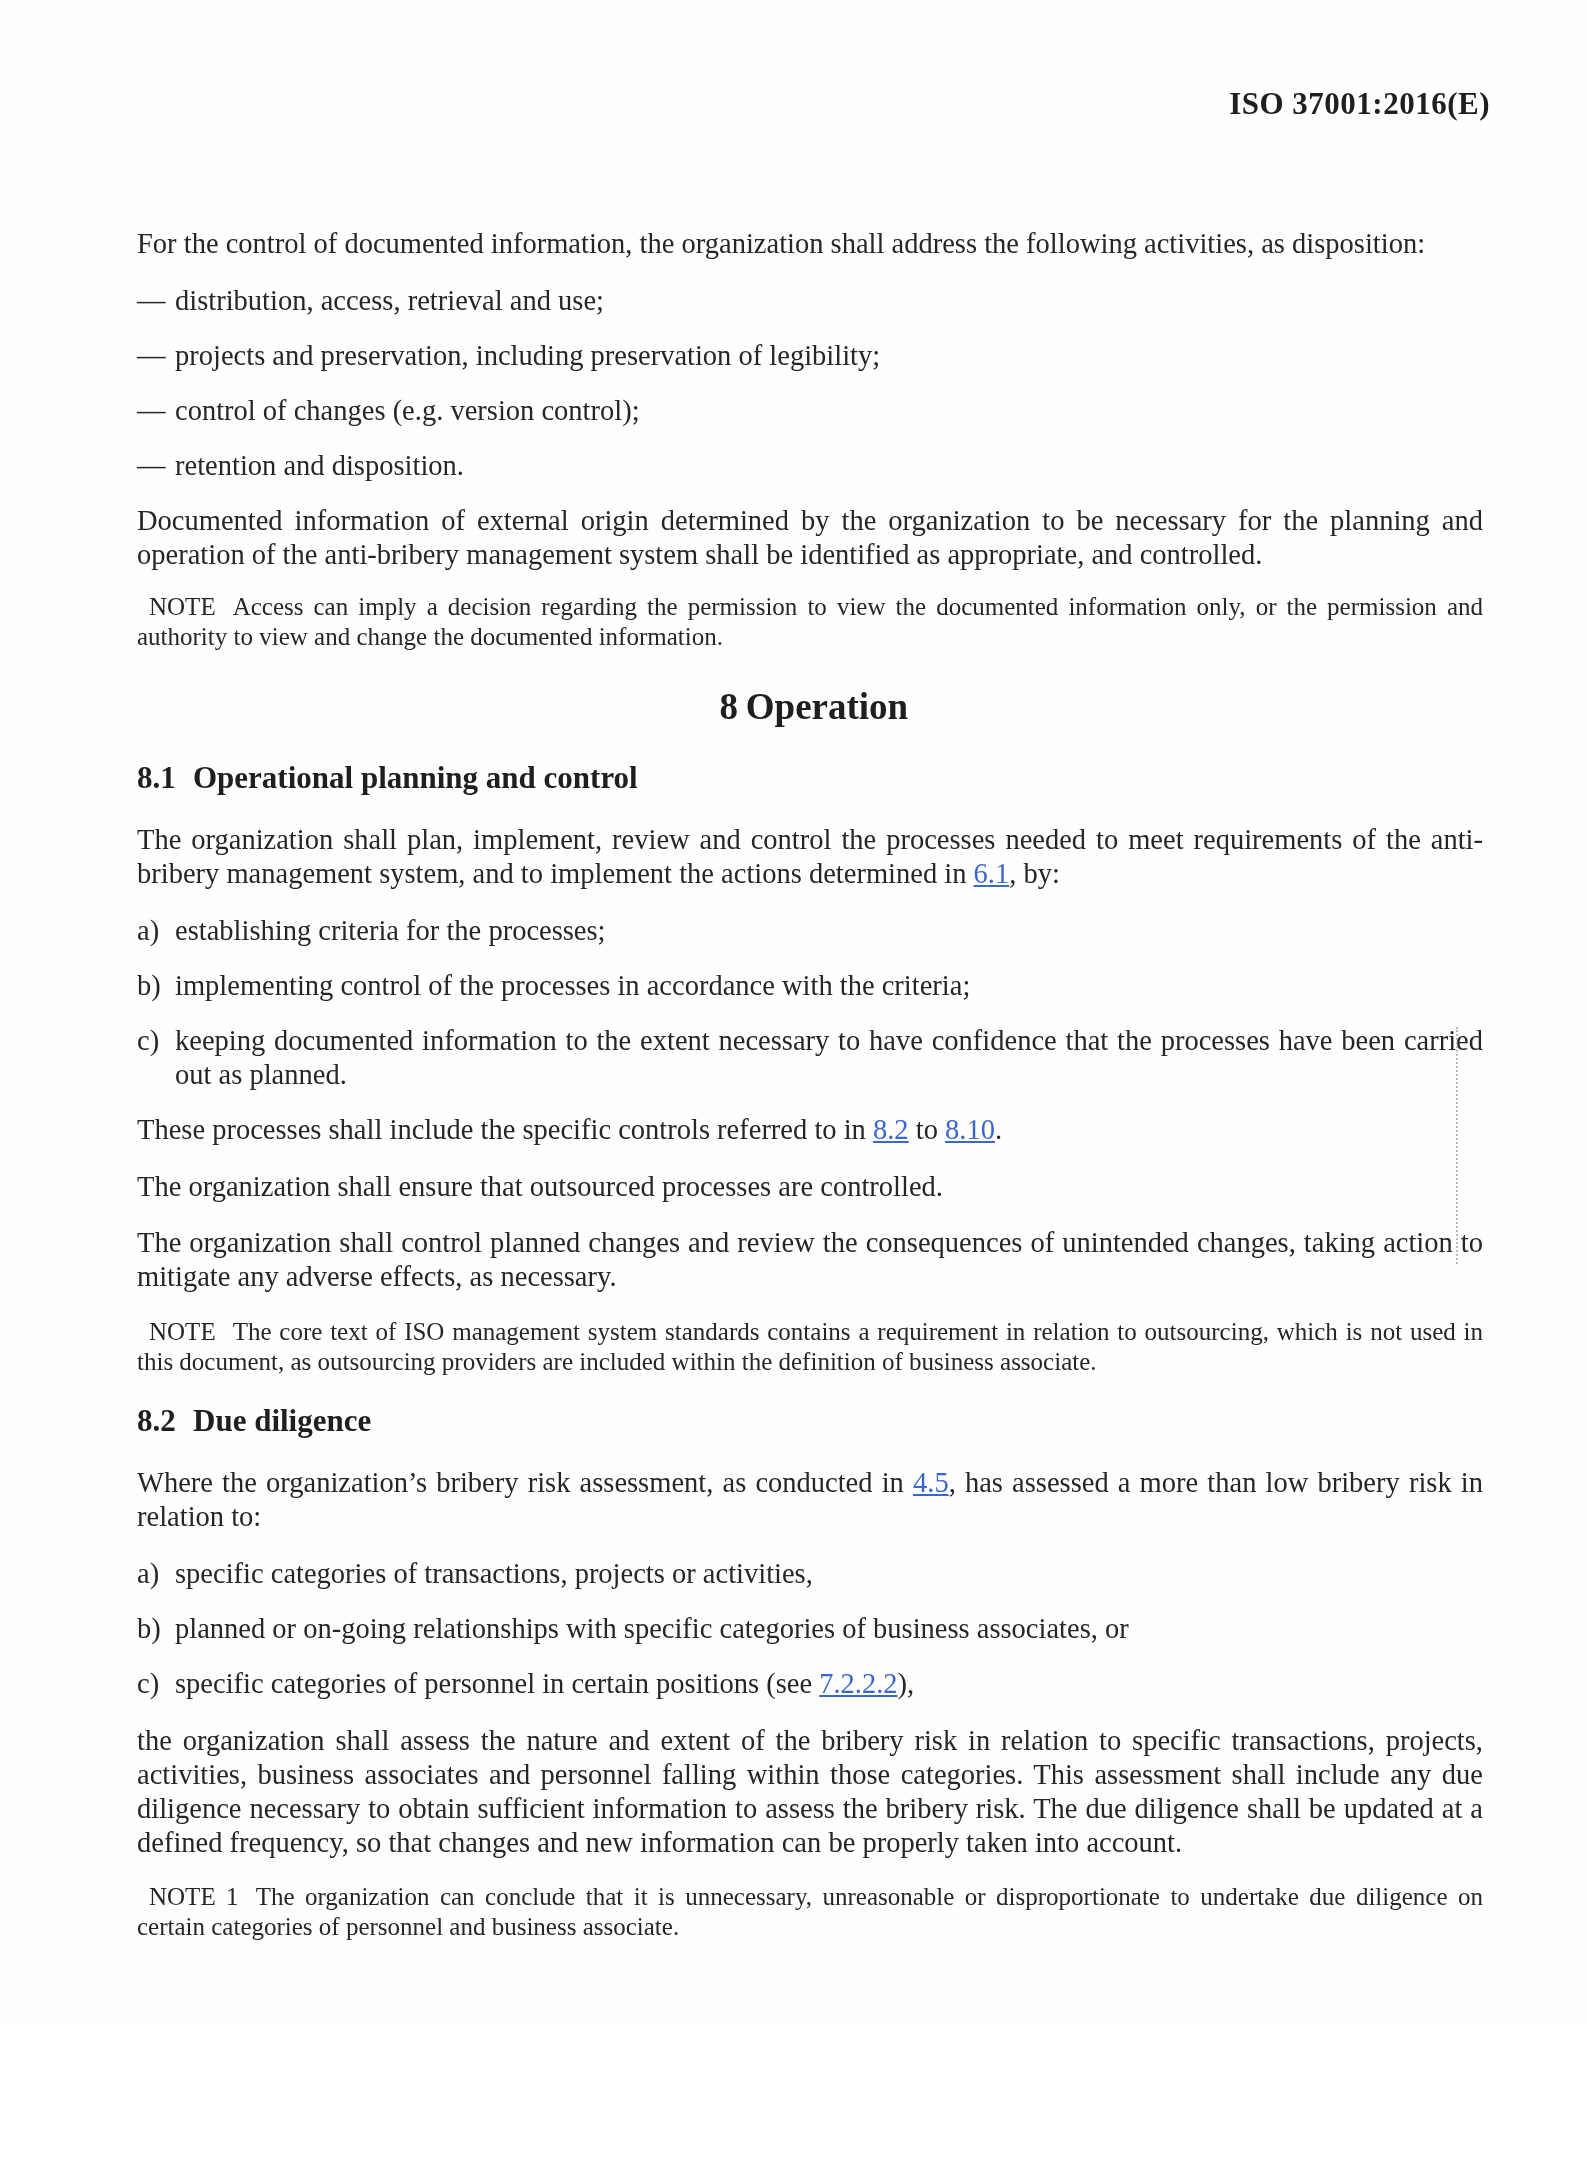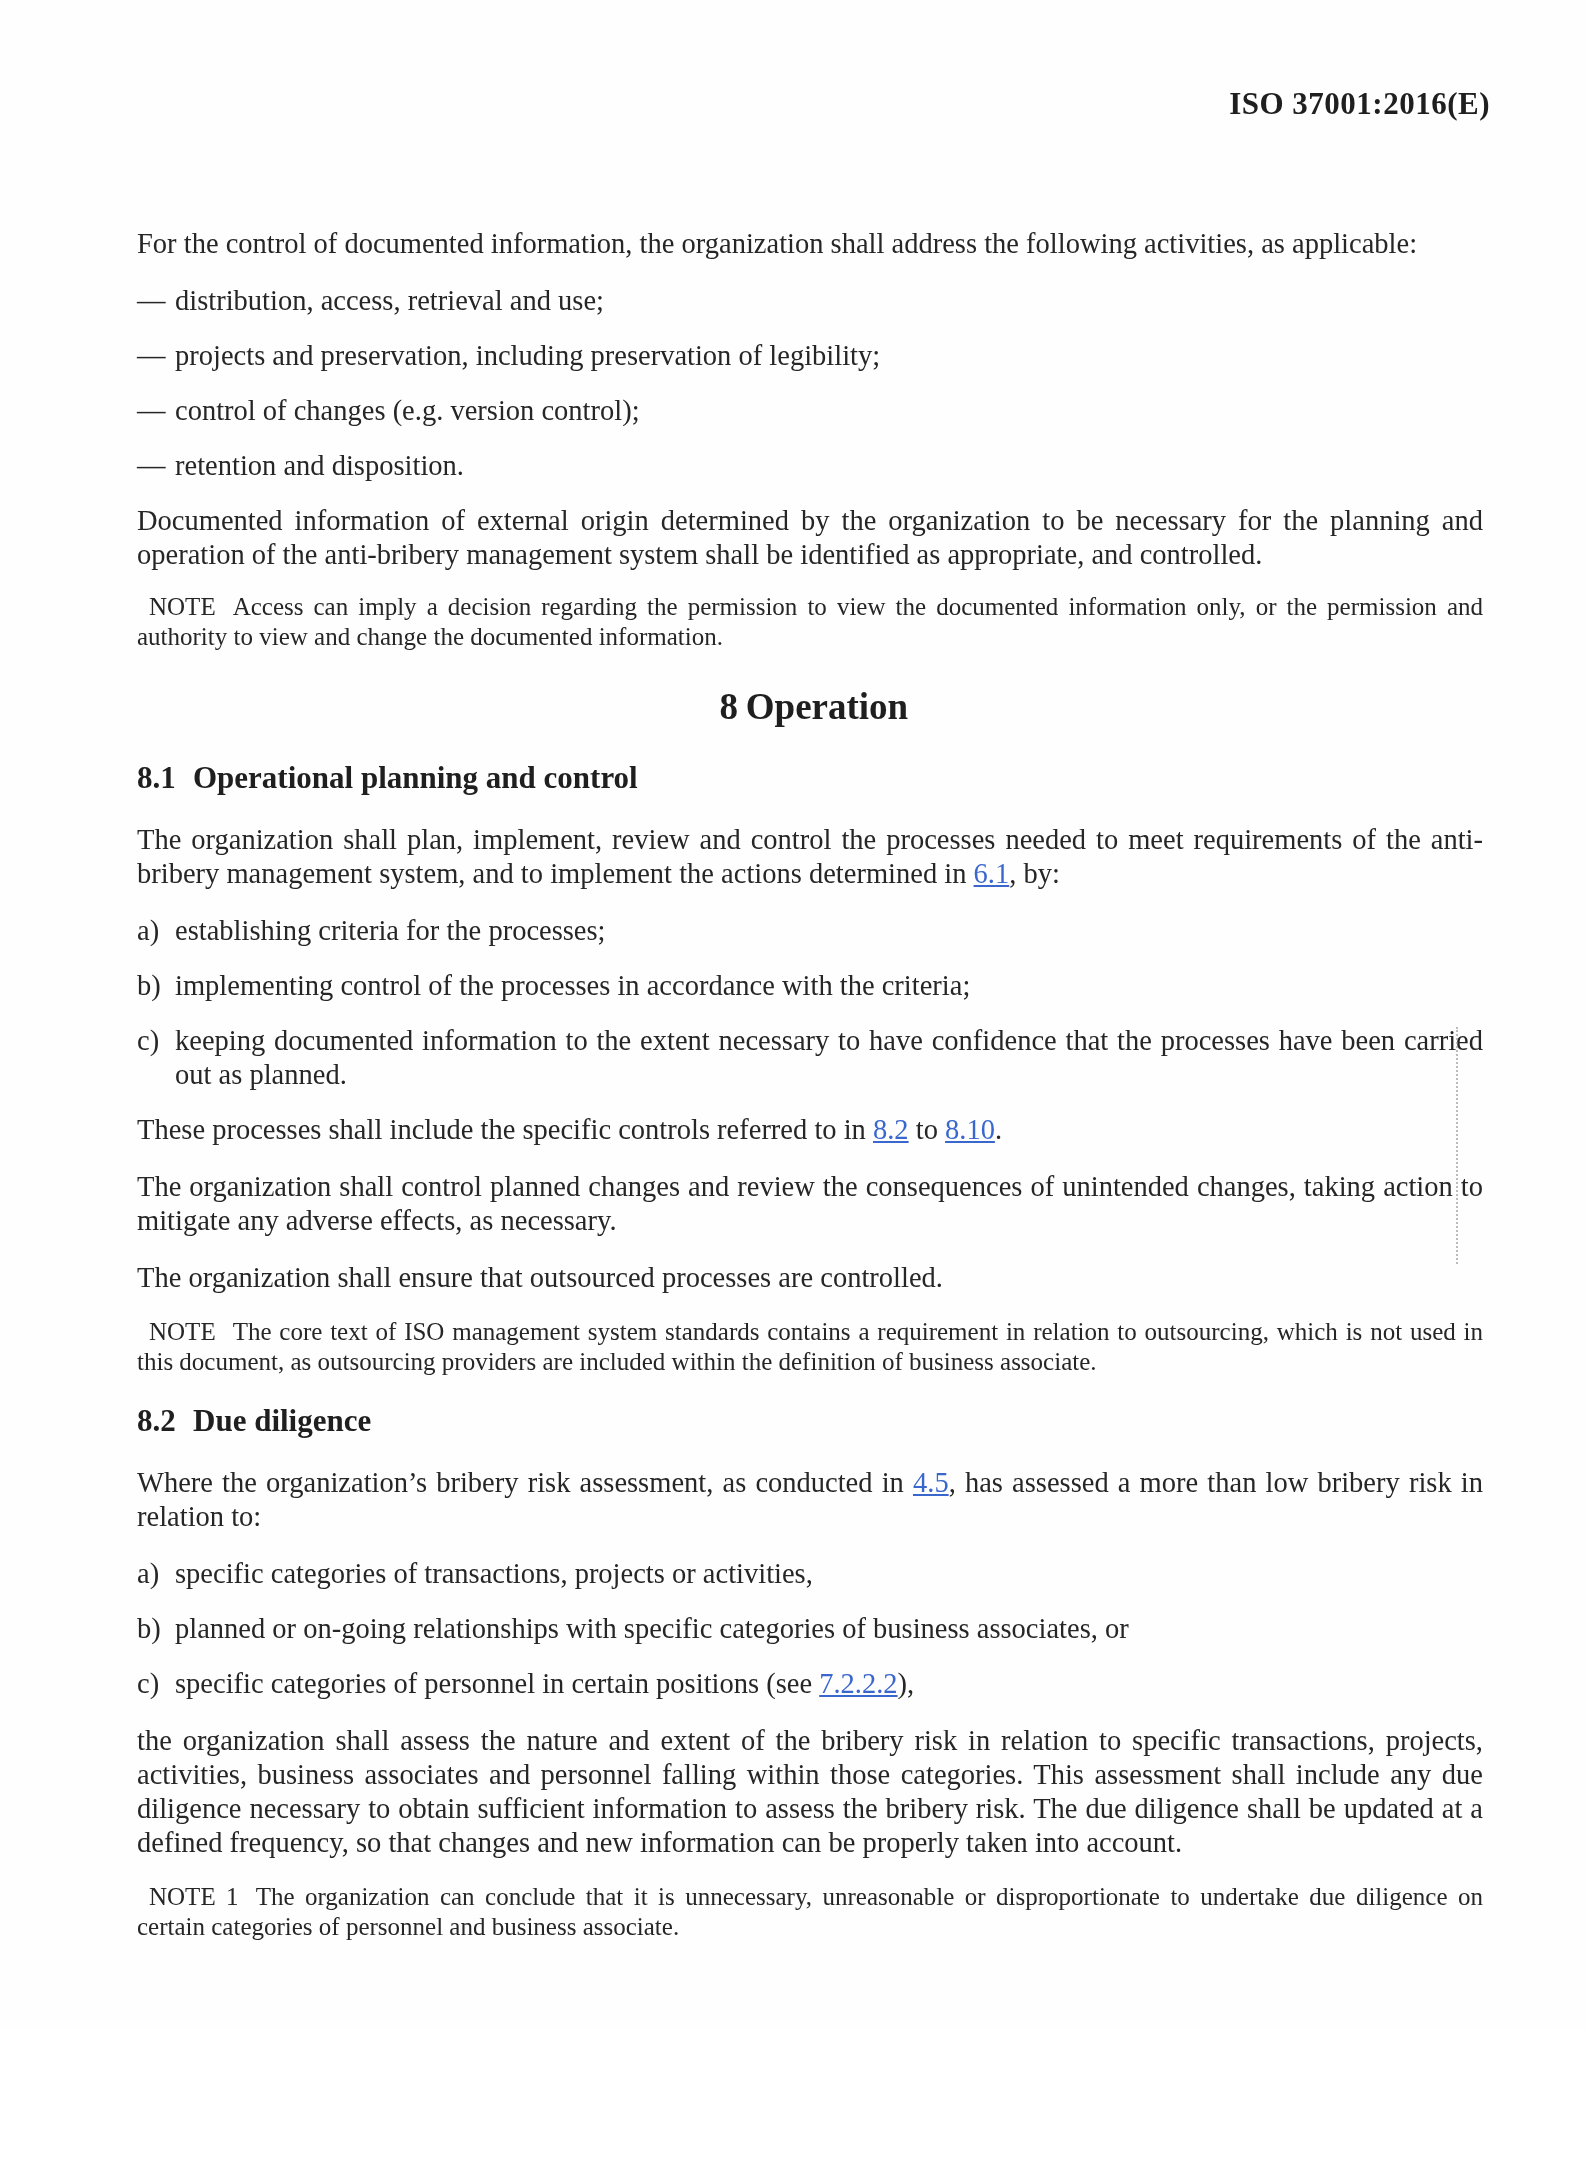--- a/index.html
+++ b/index.html
@@ -106,21 +106,21 @@
 </style>
 </head>
 <body>
 
 <div class="page">
 
   <div class="doc-header">ISO 37001:2016(E)</div>
 
   <div class="content">
 
-    <p class="body-text">For the control of documented information, the organization shall address the following activities, as applicable:</p>
+    <p class="body-text">For the control of documented information, the organization shall address the following activities, as disposition:</p>
 
     <div class="li-row">
       <span class="li-marker">—</span>
       <span class="li-text">distribution, access, retrieval and use;</span>
     </div>
     <div class="li-row">
       <span class="li-marker">—</span>
       <span class="li-text">projects and preservation, including preservation of legibility;</span>
     </div>
     <div class="li-row">
@@ -150,23 +150,23 @@
       <span class="li-marker">b)</span>
       <span class="li-text">implementing control of the processes in accordance with the criteria;</span>
     </div>
     <div class="li-row">
       <span class="li-marker">c)</span>
       <span class="li-text">keeping documented information to the extent necessary to have confidence that the processes have been carried out as planned.</span>
     </div>
 
     <p class="body-text"><span>These processes shall include the specific controls referred to in </span><a href="#" class="xref">8.2</a><span> to </span><a href="#" class="xref">8.10</a><span>.</span></p>
 
+    <p class="body-text" style="margin-bottom:22px;">The organization shall ensure that outsourced processes are controlled.</p>
+
     <p class="body-text">The organization shall control planned changes and review the consequences of unintended changes, taking action to mitigate any adverse effects, as necessary.</p>
-
-    <p class="body-text" style="margin-bottom:22px;">The organization shall ensure that outsourced processes are controlled.</p>
 
     <p class="note" style="margin-bottom:18px;"><span class="note-label">NOTE</span><span>The core text of ISO management system standards contains a requirement in relation to outsourcing, which is not used in this document, as outsourcing providers are included within the definition of business associate.</span></p>
 
     <h2 class="h-sub" style=""><span class="h-num">8.2</span><span>Due diligence</span></h2>
 
     <p class="body-text"><span>Where the organization’s bribery risk assessment, as conducted in </span><a href="#" class="xref">4.5</a><span>, has assessed a more than low bribery risk in relation to:</span></p>
 
     <div class="li-row">
       <span class="li-marker">a)</span>
       <span class="li-text">specific categories of transactions, projects or activities,</span>

